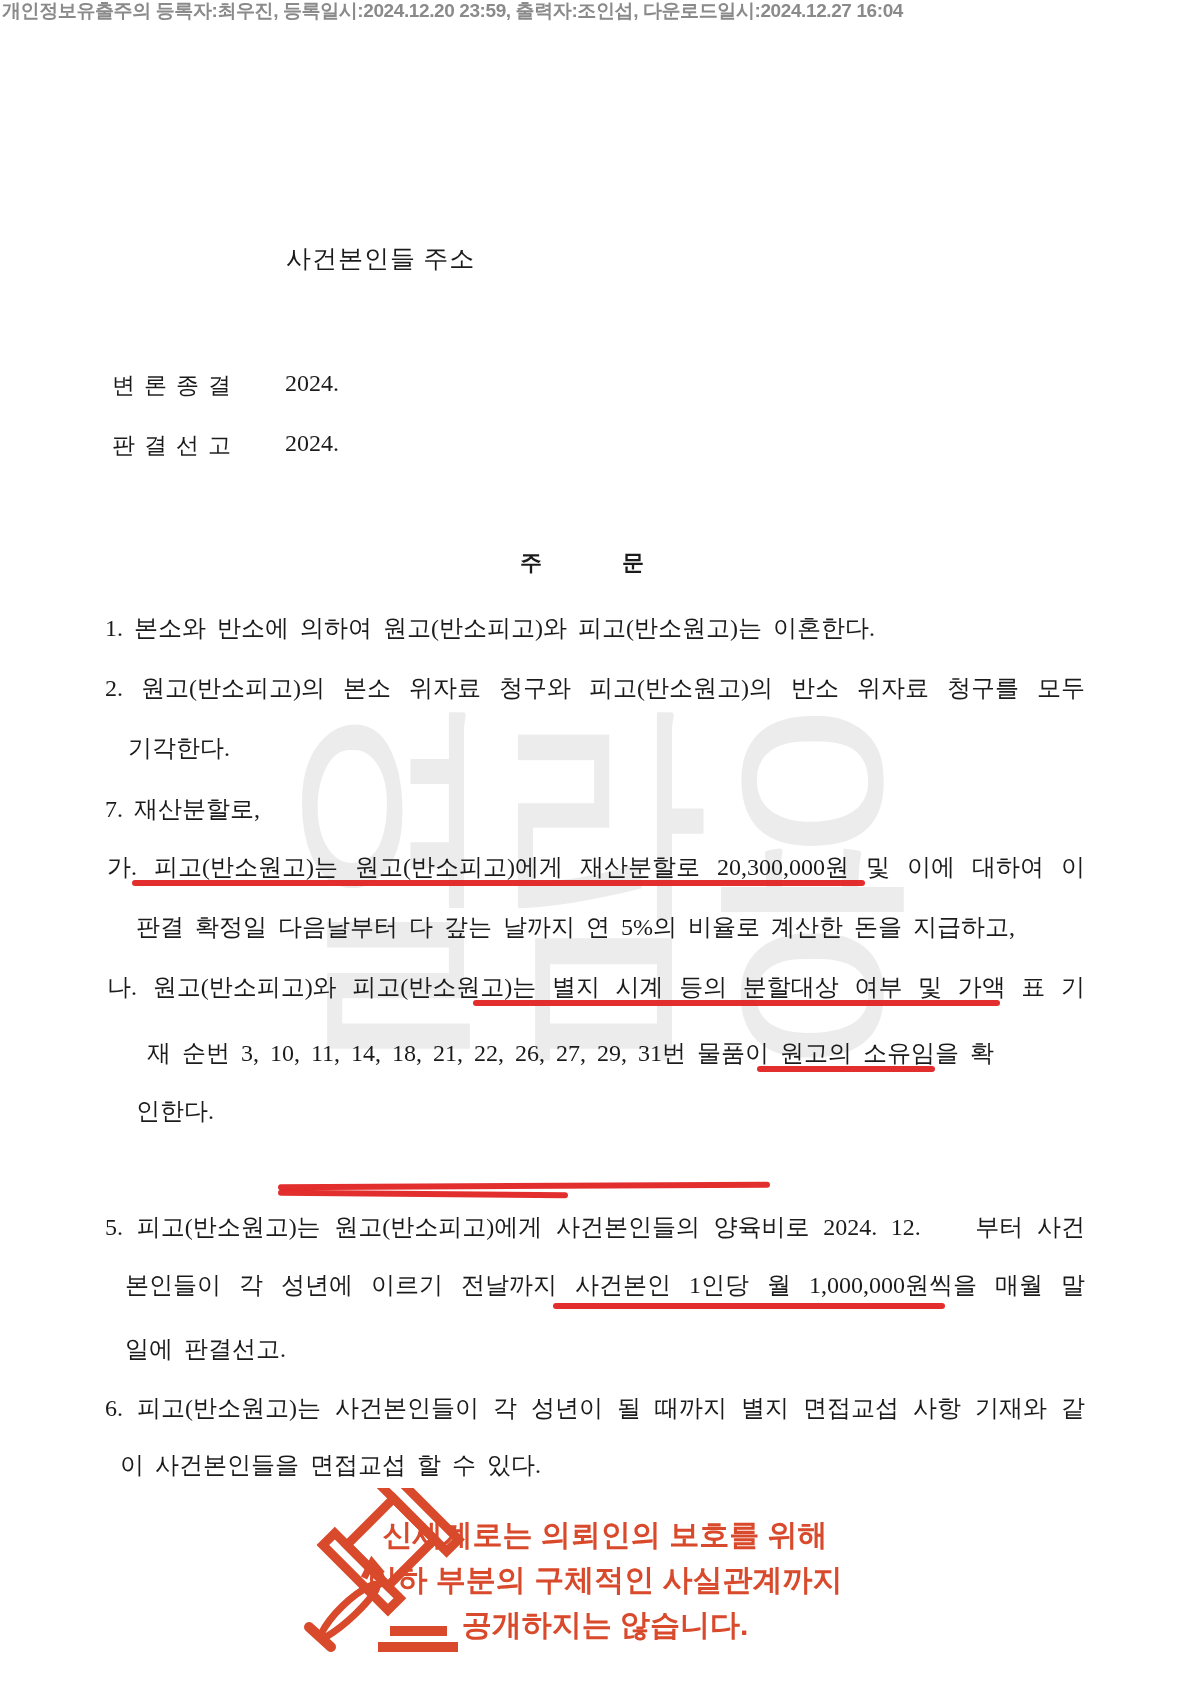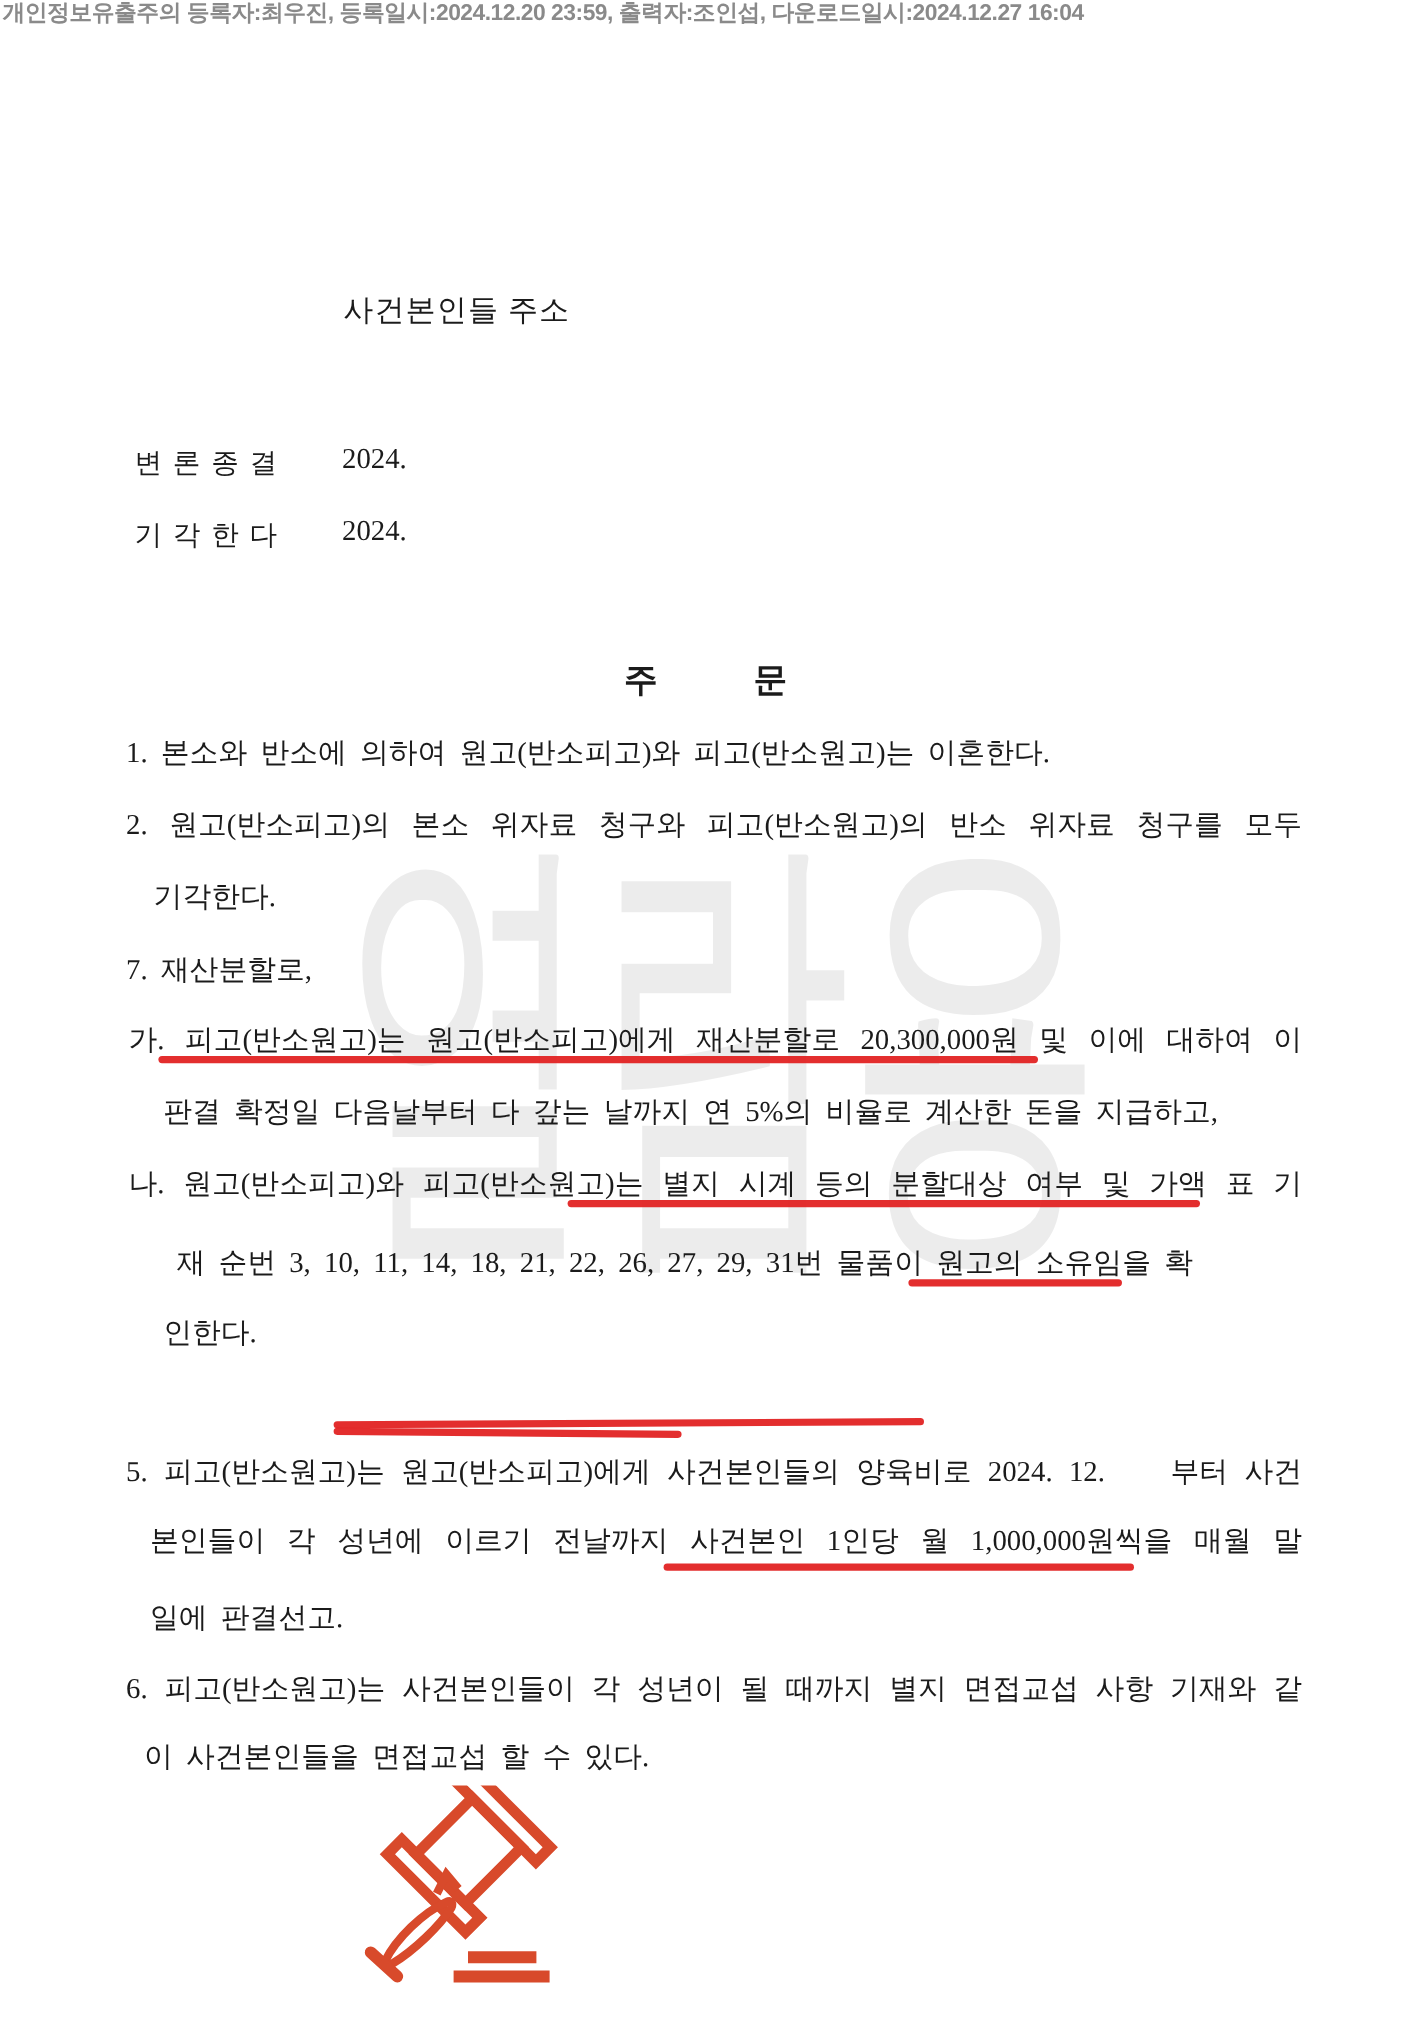--- a/index.html
+++ b/index.html
@@ -22,21 +22,21 @@
     color:rgba(0,0,0,0.075);
     transform:scaleY(1.8);transform-origin:top left;
     white-space:nowrap;z-index:0;user-select:none;
   }
   
   .addr-heading{position:absolute;left:286px;top:242px;font-size:25px;letter-spacing:1px;}
   .meta-row{position:absolute;left:112px;font-size:23px;}
   .meta-row .lbl{letter-spacing:9px;display:inline-block;}
   .meta-row .val{position:absolute;left:173px;top:0;font-size:24px;letter-spacing:0;}
   .order-heading{
-    position:absolute;left:520px;top:548px;font-size:28px;font-weight:bold;
+    position:absolute;left:520px;top:548px;font-size:22px;font-weight:bold;
     letter-spacing:80px;white-space:nowrap;
   }
   
   .ln{
     position:absolute;font-size:24px;line-height:31px;white-space:nowrap;
     word-spacing:5px;z-index:2;text-align:center;
   }
   .ln.just{right:105px;white-space:normal;text-align:justify;text-align-last:justify;word-spacing:4px;}
   
   .redline{
@@ -60,21 +60,21 @@
 
   <div class="watermark">열람용</div>
 
   <div class="addr-heading">사건본인들 주소</div>
 
   <div class="meta-row" style="top:370px">
     <span class="lbl">변론종결</span>
     <span class="val">2024.</span>
   </div>
   <div class="meta-row" style="top:430px">
-    <span class="lbl">기각한다</span>
+    <span class="lbl">판결선고</span>
     <span class="val">2024.</span>
   </div>
 
   <div class="order-heading">주문</div>
 
   <div class="ln" style="left:105px;top:613px">1. 본소와 반소에 의하여 원고(반소피고)와 피고(반소원고)는 이혼한다.</div>
   <div class="ln just" style="left:105px;top:673px">2. 원고(반소피고)의 본소 위자료 청구와 피고(반소원고)의 반소 위자료 청구를 모두</div>
   <div class="ln" style="left:128px;top:733px">기각한다.</div>
   <div class="ln" style="left:105px;top:794px">7. 재산분할로,</div>
   <div class="ln just" style="left:107px;top:852px">가. 피고(반소원고)는 원고(반소피고)에게 재산분할로 20,300,000원 및 이에 대하여 이</div>
@@ -103,14 +103,19 @@
         <rect x="54" y="87" width="92" height="17"></rect>
       </g>
       <path d="M82,97 C62,106 40,128 31,146 C30,149 33,151 36,149 C56,137 77,116 86,102 C88,98 86,95 82,97 Z" stroke-width="7"></path>
       <polyline points="74,90 82,74 92,86" stroke-width="7" fill="none"></polyline>
       <line x1="19" y1="139" x2="41" y2="159" stroke-width="10" stroke-linecap="round"></line>
       <line x1="100" y1="143" x2="157" y2="143" stroke-width="10"></line>
       <line x1="88" y1="159" x2="168" y2="159" stroke-width="10"></line>
     </g>
   </svg>
 
+  <div class="stamp-text">
+    <div>신세계로는 의뢰인의 보호를 위해</div>
+    <div>이하 부분의 구체적인 사실관계까지</div>
+    <div>공개하지는 않습니다.</div>
+  </div>
 
 </div>
 
 </body></html>

